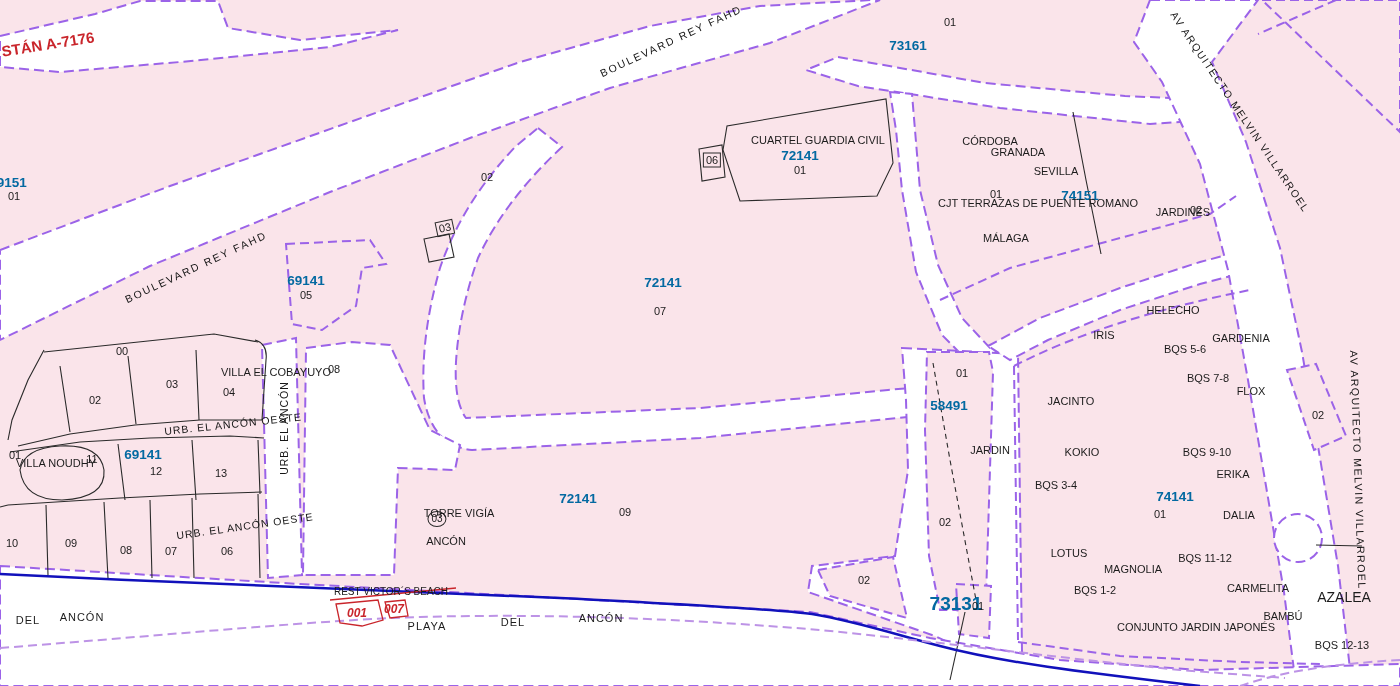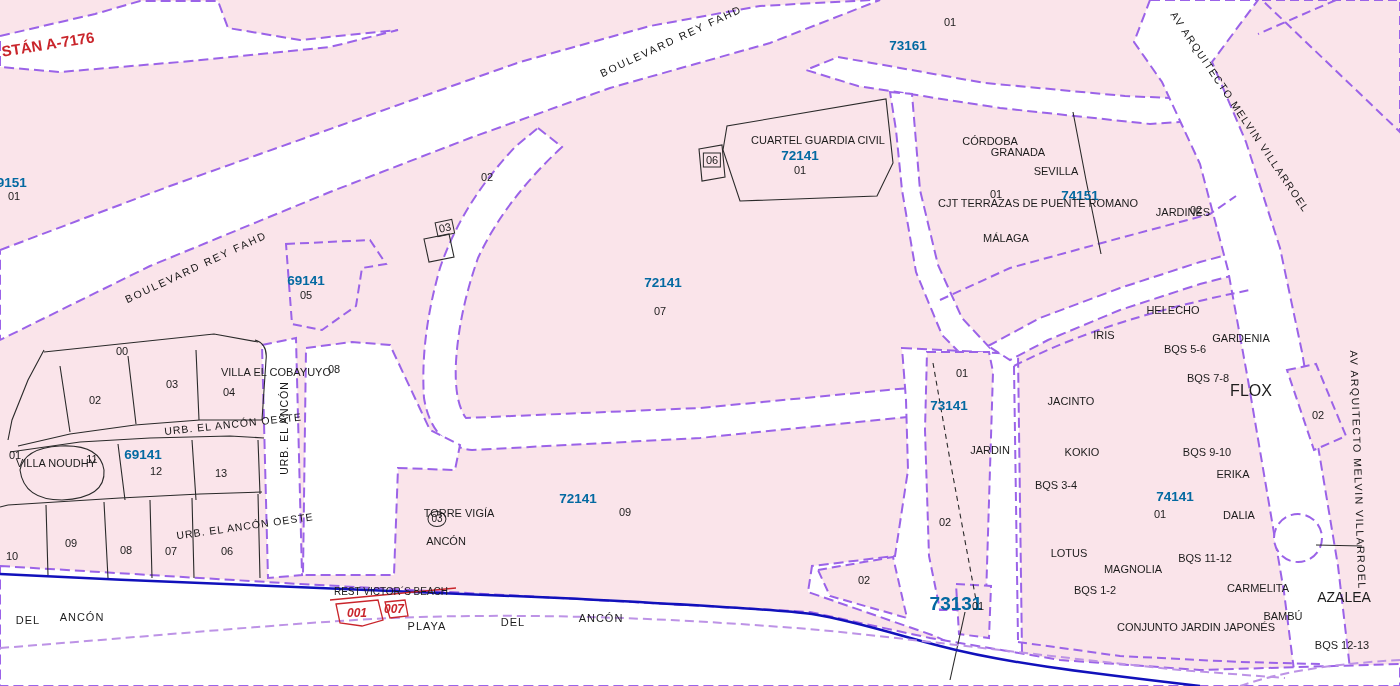--- a/index.html
+++ b/index.html
@@ -97,21 +97,21 @@
       <div class="lbl red-it" style="left: 357px; top: 613px; font-size: 12px; transform: translate(-50%, -50%) rotate(0deg);">001</div>
       <div class="lbl red-it" style="left: 394px; top: 609px; font-size: 12px; transform: translate(-50%, -50%) rotate(0deg);">007</div>
       <div class="lbl pur" style="left: 8px; top: 183px; font-size: 13.5px; transform: translate(-50%, -50%) rotate(0deg);">69151</div>
       <div class="lbl pur" style="left: 908px; top: 46px; font-size: 13.5px; transform: translate(-50%, -50%) rotate(0deg);">73161</div>
       <div class="lbl pur" style="left: 800px; top: 156px; font-size: 13.5px; transform: translate(-50%, -50%) rotate(0deg);">72141</div>
       <div class="lbl pur" style="left: 1080px; top: 196px; font-size: 13.5px; transform: translate(-50%, -50%) rotate(0deg);">74151</div>
       <div class="lbl pur" style="left: 306px; top: 281px; font-size: 13.5px; transform: translate(-50%, -50%) rotate(0deg);">69141</div>
       <div class="lbl pur" style="left: 663px; top: 283px; font-size: 13.5px; transform: translate(-50%, -50%) rotate(0deg);">72141</div>
       <div class="lbl pur" style="left: 143px; top: 455px; font-size: 13.5px; transform: translate(-50%, -50%) rotate(0deg);">69141</div>
       <div class="lbl pur" style="left: 578px; top: 499px; font-size: 13.5px; transform: translate(-50%, -50%) rotate(0deg);">72141</div>
-      <div class="lbl pur" style="left: 949px; top: 406px; font-size: 13.5px; transform: translate(-50%, -50%) rotate(0deg);">73141</div>
+      <div class="lbl pur" style="left: 949px; top: 406px; font-size: 13.5px; transform: translate(-50%, -50%) rotate(0deg);">58491</div>
       <div class="lbl pur" style="left: 1175px; top: 497px; font-size: 13.5px; transform: translate(-50%, -50%) rotate(0deg);">74141</div>
       <div class="lbl pur" style="left: 956px; top: 603px; font-size: 19px; transform: translate(-50%, -50%) rotate(0deg);">73131</div>
       <div class="lbl blk" style="left: 950px; top: 22px; font-size: 11px; transform: translate(-50%, -50%) rotate(0deg);">01</div>
       <div class="lbl blk" style="left: 800px; top: 170px; font-size: 11px; transform: translate(-50%, -50%) rotate(0deg);">01</div>
       <div class="lbl blk boxed" style="left: 712px; top: 160px; font-size: 11px; transform: translate(-50%, -50%) rotate(0deg);">06</div>
       <div class="lbl blk" style="left: 487px; top: 177px; font-size: 11px; transform: translate(-50%, -50%) rotate(0deg);">02</div>
       <div class="lbl blk boxed" style="left: 445px; top: 228px; font-size: 11px; transform: translate(-50%, -50%) rotate(-12deg);">03</div>
       <div class="lbl blk" style="left: 996px; top: 194px; font-size: 11px; transform: translate(-50%, -50%) rotate(0deg);">01</div>
       <div class="lbl blk" style="left: 1196px; top: 210px; font-size: 11px; transform: translate(-50%, -50%) rotate(0deg);">02</div>
       <div class="lbl blk" style="left: 660px; top: 311px; font-size: 11px; transform: translate(-50%, -50%) rotate(0deg);">07</div>
@@ -119,21 +119,21 @@
       <div class="lbl blk" style="left: 14px; top: 196px; font-size: 11px; transform: translate(-50%, -50%) rotate(0deg);">01</div>
       <div class="lbl blk" style="left: 122px; top: 351px; font-size: 11px; transform: translate(-50%, -50%) rotate(0deg);">00</div>
       <div class="lbl blk" style="left: 172px; top: 384px; font-size: 11px; transform: translate(-50%, -50%) rotate(0deg);">03</div>
       <div class="lbl blk" style="left: 95px; top: 400px; font-size: 11px; transform: translate(-50%, -50%) rotate(0deg);">02</div>
       <div class="lbl blk" style="left: 229px; top: 392px; font-size: 11px; transform: translate(-50%, -50%) rotate(0deg);">04</div>
       <div class="lbl blk" style="left: 334px; top: 369px; font-size: 11px; transform: translate(-50%, -50%) rotate(0deg);">08</div>
       <div class="lbl blk" style="left: 15px; top: 455px; font-size: 11px; transform: translate(-50%, -50%) rotate(0deg);">01</div>
       <div class="lbl blk" style="left: 92px; top: 459px; font-size: 11px; transform: translate(-50%, -50%) rotate(0deg);">11</div>
       <div class="lbl blk" style="left: 156px; top: 471px; font-size: 11px; transform: translate(-50%, -50%) rotate(0deg);">12</div>
       <div class="lbl blk" style="left: 221px; top: 473px; font-size: 11px; transform: translate(-50%, -50%) rotate(0deg);">13</div>
-      <div class="lbl blk" style="left: 12px; top: 556px; font-size: 11px; transform: translate(-50%, -50%) rotate(0deg);">10</div>
+      <div class="lbl blk" style="left: 12px; top: 543px; font-size: 11px; transform: translate(-50%, -50%) rotate(0deg);">10</div>
       <div class="lbl blk" style="left: 71px; top: 543px; font-size: 11px; transform: translate(-50%, -50%) rotate(0deg);">09</div>
       <div class="lbl blk" style="left: 126px; top: 550px; font-size: 11px; transform: translate(-50%, -50%) rotate(0deg);">08</div>
       <div class="lbl blk" style="left: 171px; top: 551px; font-size: 11px; transform: translate(-50%, -50%) rotate(0deg);">07</div>
       <div class="lbl blk" style="left: 227px; top: 551px; font-size: 11px; transform: translate(-50%, -50%) rotate(0deg);">06</div>
       <div class="lbl blk circled" style="left: 437px; top: 519px; font-size: 10px; transform: translate(-50%, -50%) rotate(0deg);">03</div>
       <div class="lbl blk" style="left: 625px; top: 512px; font-size: 11px; transform: translate(-50%, -50%) rotate(0deg);">09</div>
       <div class="lbl blk" style="left: 962px; top: 373px; font-size: 11px; transform: translate(-50%, -50%) rotate(0deg);">01</div>
       <div class="lbl blk" style="left: 945px; top: 522px; font-size: 11px; transform: translate(-50%, -50%) rotate(0deg);">02</div>
       <div class="lbl blk" style="left: 978px; top: 606px; font-size: 11px; transform: translate(-50%, -50%) rotate(0deg);">01</div>
       <div class="lbl blk" style="left: 864px; top: 580px; font-size: 11px; transform: translate(-50%, -50%) rotate(0deg);">02</div>
@@ -154,21 +154,21 @@
       <div class="lbl blk" style="left: 513px; top: 622px; font-size: 11px; letter-spacing: 1px; transform: translate(-50%, -50%) rotate(0deg);">DEL</div>
       <div class="lbl blk" style="left: 601px; top: 618px; font-size: 11px; letter-spacing: 1px; transform: translate(-50%, -50%) rotate(0deg);">ANCÓN</div>
       <div class="lbl blk" style="left: 28px; top: 620px; font-size: 11px; letter-spacing: 1px; transform: translate(-50%, -50%) rotate(0deg);">DEL</div>
       <div class="lbl blk" style="left: 82px; top: 617px; font-size: 11px; letter-spacing: 1px; transform: translate(-50%, -50%) rotate(0deg);">ANCÓN</div>
       <div class="lbl blk" style="left: 990px; top: 450px; font-size: 11px; transform: translate(-50%, -50%) rotate(0deg);">JARDIN</div>
       <div class="lbl blk" style="left: 1173px; top: 310px; font-size: 11px; transform: translate(-50%, -50%) rotate(0deg);">HELECHO</div>
       <div class="lbl blk" style="left: 1104px; top: 335px; font-size: 11px; transform: translate(-50%, -50%) rotate(0deg);">IRIS</div>
       <div class="lbl blk" style="left: 1153px; top: 349px; font-size: 11px; transform: translate(-50%, -50%) rotate(0deg); margin-left: 32px;">BQS 5-6</div>
       <div class="lbl blk" style="left: 1241px; top: 338px; font-size: 11px; transform: translate(-50%, -50%) rotate(0deg);">GARDENIA</div>
       <div class="lbl blk" style="left: 1208px; top: 378px; font-size: 11px; transform: translate(-50%, -50%) rotate(0deg);">BQS 7-8</div>
-      <div class="lbl blk" style="left: 1241px; top: 391px; font-size: 16px; transform: translate(-50%, -50%) rotate(0deg); padding-left: 20px;">FLOX</div>
+      <div class="lbl blk" style="left: 1241px; top: 391px; font-size: 11px; transform: translate(-50%, -50%) rotate(0deg); padding-left: 20px;">FLOX</div>
       <div class="lbl blk" style="left: 1071px; top: 401px; font-size: 11px; transform: translate(-50%, -50%) rotate(0deg);">JACINTO</div>
       <div class="lbl blk" style="left: 1082px; top: 452px; font-size: 11px; transform: translate(-50%, -50%) rotate(0deg);">KOKIO</div>
       <div class="lbl blk" style="left: 1207px; top: 452px; font-size: 11px; transform: translate(-50%, -50%) rotate(0deg);">BQS 9-10</div>
       <div class="lbl blk" style="left: 1233px; top: 474px; font-size: 11px; transform: translate(-50%, -50%) rotate(0deg);">ERIKA</div>
       <div class="lbl blk" style="left: 1056px; top: 485px; font-size: 11px; transform: translate(-50%, -50%) rotate(0deg);">BQS 3-4</div>
       <div class="lbl blk" style="left: 1160px; top: 514px; font-size: 11px; transform: translate(-50%, -50%) rotate(0deg);">01</div>
       <div class="lbl blk" style="left: 1239px; top: 515px; font-size: 11px; transform: translate(-50%, -50%) rotate(0deg);">DALIA</div>
       <div class="lbl blk" style="left: 1069px; top: 553px; font-size: 11px; transform: translate(-50%, -50%) rotate(0deg);">LOTUS</div>
       <div class="lbl blk" style="left: 1133px; top: 569px; font-size: 11px; transform: translate(-50%, -50%) rotate(0deg);">MAGNOLIA</div>
       <div class="lbl blk" style="left: 1205px; top: 558px; font-size: 11px; transform: translate(-50%, -50%) rotate(0deg);">BQS 11-12</div>

